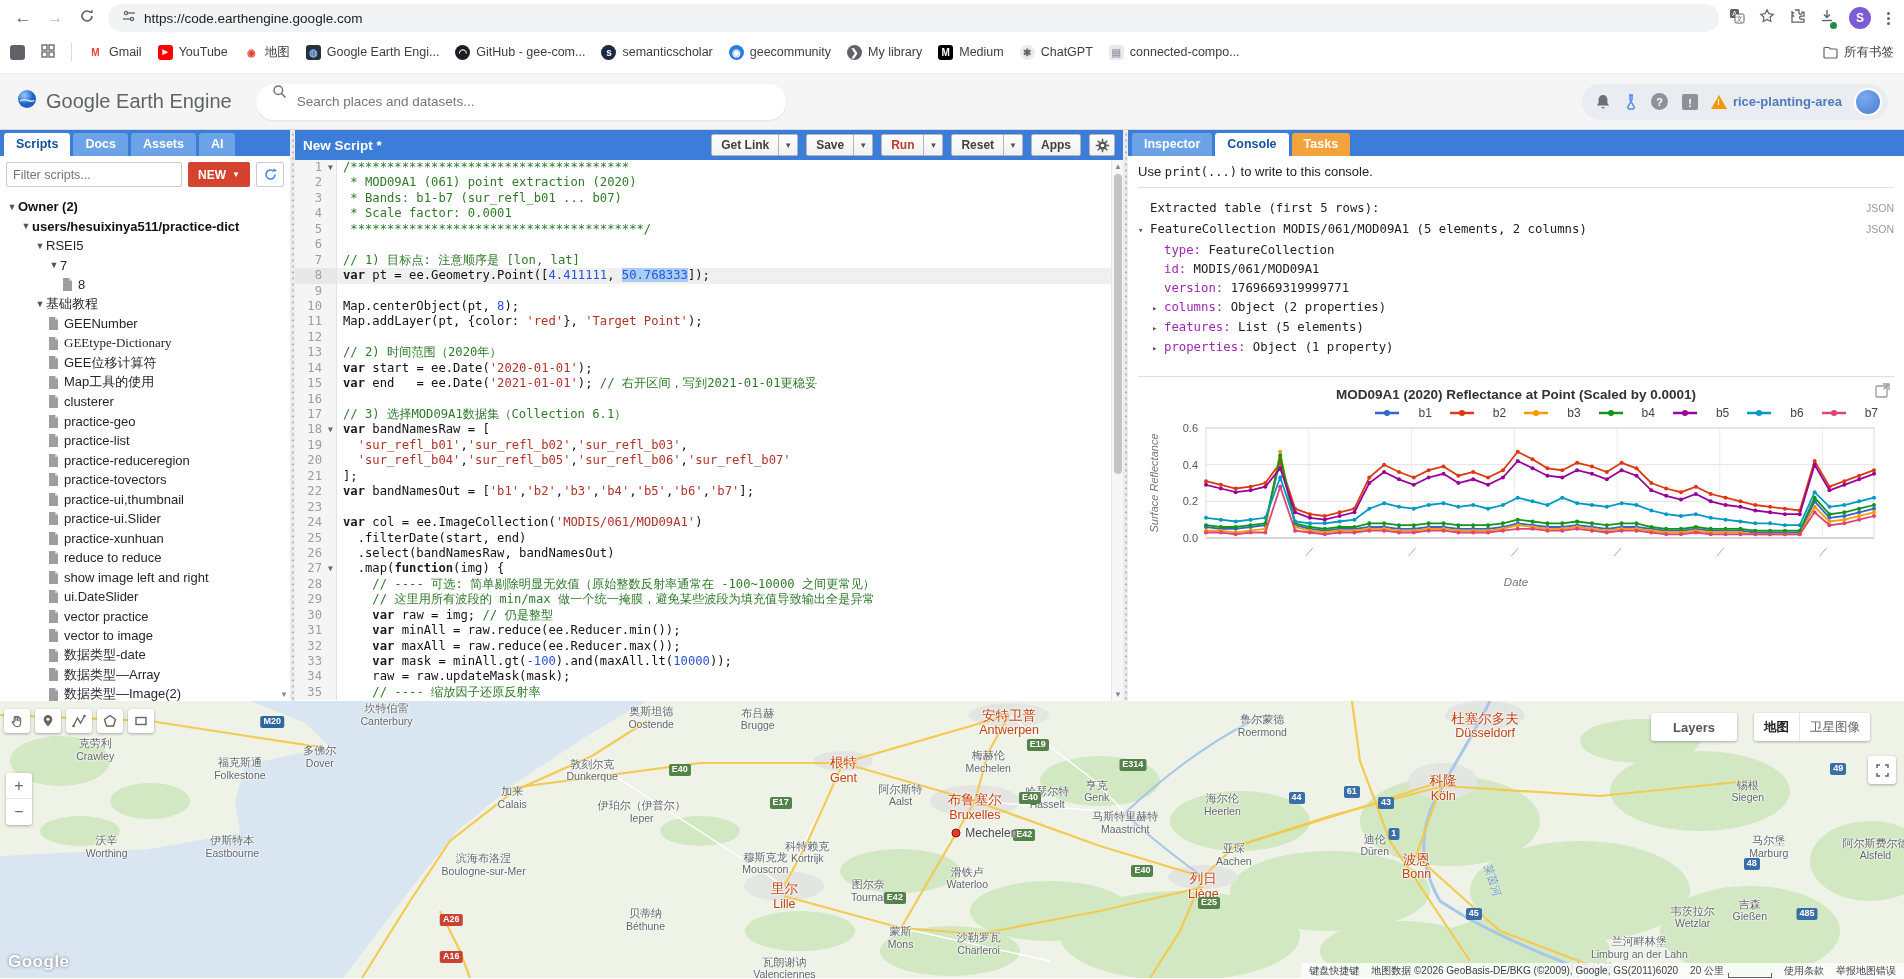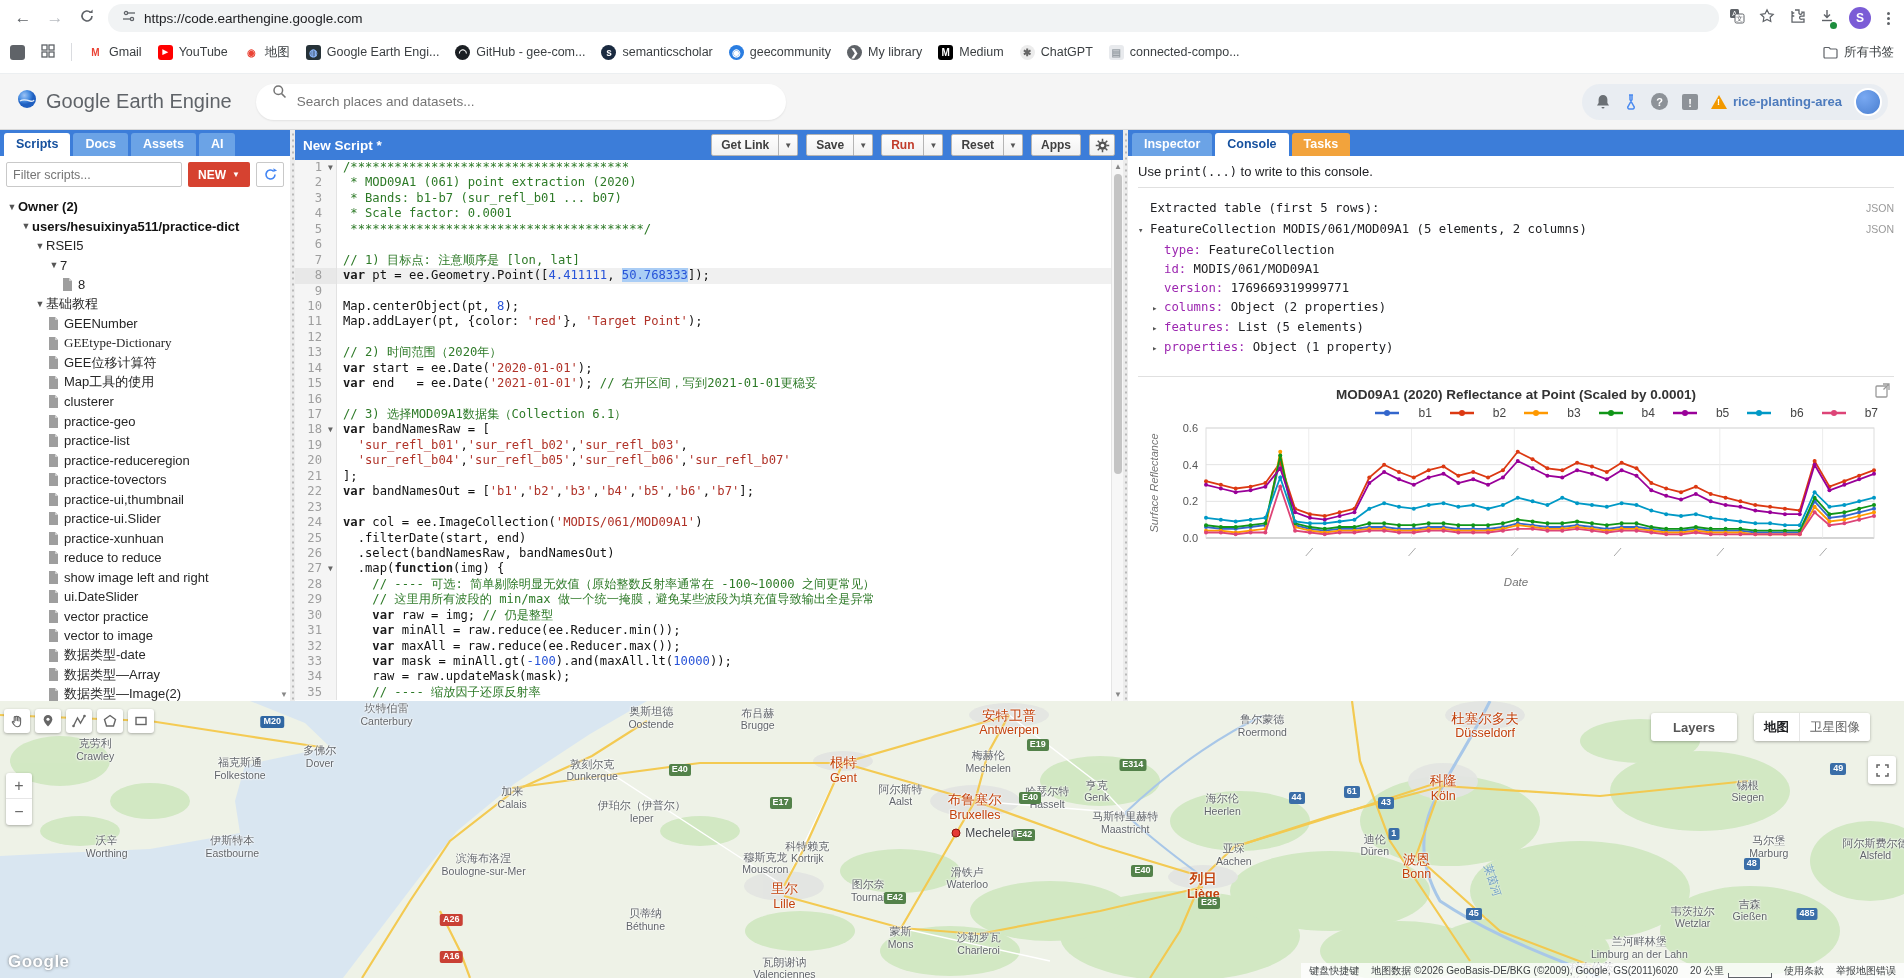--- a/index.html
+++ b/index.html
@@ -1175,21 +1175,21 @@
         <div class="map-label" style="left: 12.2%; top: 48%;"><span class="cn">伊斯特本</span><span class="en">Eastbourne</span></div>
         <div class="map-label" style="left: 25.4%; top: 54.5%;"><span class="cn">滨海布洛涅</span><span class="en">Boulogne-sur-Mer</span></div>
         <div class="map-label" style="left: 42.4%; top: 50%;"><span class="cn">科特赖克</span><span class="en">Kortrijk</span></div>
         <div class="map-label" style="left: 40.2%; top: 54%;"><span class="cn">穆斯克龙</span><span class="en">Mouscron</span></div>
         <div class="map-label" style="left: 50.8%; top: 59.5%;"><span class="cn">滑铁卢</span><span class="en">Waterloo</span></div>
         <div class="map-label" style="left: 64.8%; top: 51%;"><span class="cn">亚琛</span><span class="en">Aachen</span></div>
         <div class="map-label" style="left: 72.2%; top: 47.5%;"><span class="cn">迪伦</span><span class="en">Düren</span></div>
         <div class="map-label big" style="left: 74.4%; top: 54.5%;"><span class="cn">波恩</span><span class="en">Bonn</span></div>
         <div class="map-label" style="left: 92.9%; top: 48%;"><span class="cn">马尔堡</span><span class="en">Marburg</span></div>
         <div class="map-label" style="left: 98.5%; top: 49%;"><span class="cn">阿尔斯费尔德</span><span class="en">Alsfeld</span></div>
-        <div class="map-label big" style="left: 63.2%; top: 61.5%; font-weight: bold;"><span class="cn">列日</span><span class="en">Liège</span></div>
+        <div class="map-label big" style="left: 63.2%; top: 61.5%;"><span class="cn">列日</span><span class="en">Liège</span></div>
         <div class="map-label big" style="left: 41.2%; top: 65%;"><span class="cn">里尔</span><span class="en">Lille</span></div>
         <div class="map-label" style="left: 45.6%; top: 64%;"><span class="cn">图尔奈</span><span class="en">Tournai</span></div>
         <div class="map-label" style="left: 88.9%; top: 73.5%;"><span class="cn">韦茨拉尔</span><span class="en">Wetzlar</span></div>
         <div class="map-label" style="left: 91.9%; top: 71%;"><span class="cn">吉森</span><span class="en">Gießen</span></div>
         <div class="map-label" style="left: 33.9%; top: 74.5%;"><span class="cn">贝蒂纳</span><span class="en">Béthune</span></div>
         <div class="map-label" style="left: 47.3%; top: 81%;"><span class="cn">蒙斯</span><span class="en">Mons</span></div>
         <div class="map-label" style="left: 51.4%; top: 83%;"><span class="cn">沙勒罗瓦</span><span class="en">Charleroi</span></div>
         <div class="map-label" style="left: 86.1%; top: 84.5%;"><span class="cn">兰河畔林堡</span><span class="en">Limburg an der Lahn</span></div>
         <div class="map-label" style="left: 83.6%; top: 94%;"><span class="cn">科布伦茨</span><span class="en">Koblenz</span></div>
         <div class="map-label" style="left: 41.2%; top: 92%;"><span class="cn">瓦朗谢讷</span><span class="en">Valenciennes</span></div>

